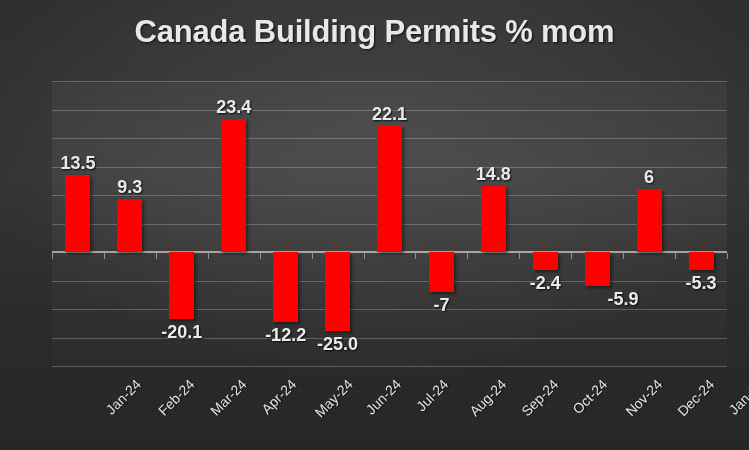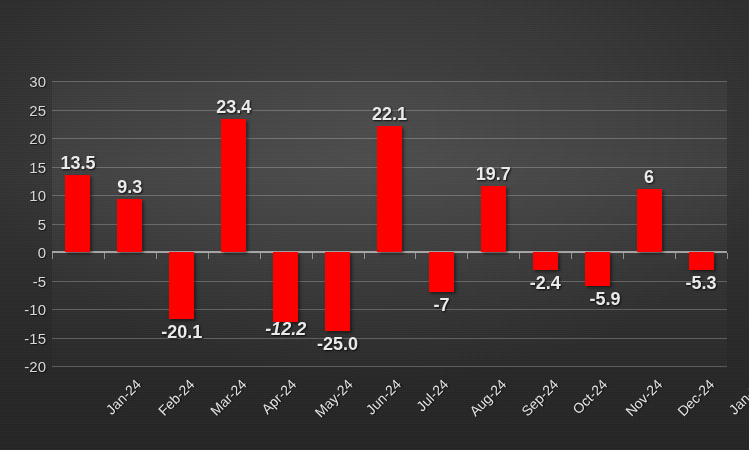--- a/index.html
+++ b/index.html
@@ -120,34 +120,22 @@
     text-align: right;
     text-shadow: 1px 1px 1px rgba(0,0,0,0.6);
   }
 </style>
 </head>
 <body>
 
 <div id="chart-root">
   <div id="noise"></div>
 
-
-  <div id="y-axis">
-      <div class="ylabel" style="top: 0px;">30</div>
-      <div class="ylabel" style="top: 28.5px;">25</div>
-      <div class="ylabel" style="top: 57px;">20</div>
-      <div class="ylabel" style="top: 85.5px;">15</div>
-      <div class="ylabel" style="top: 114px;">10</div>
-      <div class="ylabel" style="top: 142.5px;">5</div>
-      <div class="ylabel" style="top: 171px;">0</div>
-      <div class="ylabel" style="top: 199.5px;">-5</div>
-      <div class="ylabel" style="top: 228px;">-10</div>
-      <div class="ylabel" style="top: 256.5px;">-15</div>
-      <div class="ylabel" style="top: 285px;">-20</div>
-    </div>
+  <div id="chart-title">Canada Building Permits % mom</div>
+
 
   <div id="plot">
     <div id="plot-bg"></div>
   <div class="gridline" style="top: 0px;"></div>
       <div class="gridline" style="top: 28.5px;"></div>
       <div class="gridline" style="top: 57px;"></div>
       <div class="gridline" style="top: 85.5px;"></div>
       <div class="gridline" style="top: 114px;"></div>
       <div class="gridline" style="top: 142.5px;"></div>
       <div class="gridline" style="top: 199.5px;"></div>
@@ -171,33 +159,33 @@
       <div class="tick" style="left: 675px; top: 172px;"></div>
       <div class="bar" style="left: 13.4615px; top: 94.05px; width: 25px; height: 76.95px; background: rgb(255, 0, 0);"></div>
       <div class="dlabel" style="left: 25.9615px; top: 72.05px;">13.5</div>
       <div class="bar" style="left: 65.3846px; top: 117.99px; width: 25px; height: 53.01px; background: rgb(255, 0, 0);"></div>
       <div class="dlabel" style="left: 77.8846px; top: 95.99px;">9.3</div>
       <div class="bar" style="left: 117.308px; top: 171px; width: 25px; height: 66.69px; background: rgb(255, 0, 0);"></div>
       <div class="dlabel" style="left: 129.808px; top: 240.69px;">-20.1</div>
       <div class="bar" style="left: 169.231px; top: 37.62px; width: 25px; height: 133.38px; background: rgb(255, 0, 0);"></div>
       <div class="dlabel" style="left: 181.731px; top: 15.62px;">23.4</div>
       <div class="bar" style="left: 221.154px; top: 171px; width: 25px; height: 69.54px; background: rgb(255, 0, 0);"></div>
-      <div class="dlabel" style="left: 233.654px; top: 238px; font-style: italic;">-12.2</div>
+      <div class="dlabel" style="left: 233.654px; top: 244px;">-12.2</div>
       <div class="bar" style="left: 273.077px; top: 171px; width: 25px; height: 79.23px; background: rgb(255, 0, 0);"></div>
       <div class="dlabel" style="left: 285.577px; top: 253.23px;">-25.0</div>
       <div class="bar" style="left: 325px; top: 45.03px; width: 25px; height: 125.97px; background: rgb(255, 0, 0);"></div>
       <div class="dlabel" style="left: 337.5px; top: 23.03px;">22.1</div>
       <div class="bar" style="left: 376.923px; top: 171px; width: 25px; height: 39.9px; background: rgb(255, 0, 0);"></div>
       <div class="dlabel" style="left: 389.423px; top: 213.9px;">-7</div>
       <div class="bar" style="left: 428.846px; top: 105.45px; width: 25px; height: 65.55px; background: rgb(255, 0, 0);"></div>
-      <div class="dlabel" style="left: 441.346px; top: 83.45px;">19.7</div>
+      <div class="dlabel" style="left: 441.346px; top: 83.45px;">14.8</div>
       <div class="bar" style="left: 480.769px; top: 171px; width: 25px; height: 17.67px; background: rgb(255, 0, 0);"></div>
       <div class="dlabel" style="left: 493.269px; top: 191.67px;">-2.4</div>
       <div class="bar" style="left: 532.692px; top: 171px; width: 25px; height: 33.63px; background: rgb(255, 0, 0);"></div>
-      <div class="dlabel" style="left: 553px; top: 207.63px;">-5.9</div>
+      <div class="dlabel" style="left: 571px; top: 207.63px;">-5.9</div>
       <div class="bar" style="left: 584.615px; top: 108.3px; width: 25px; height: 62.7px; background: rgb(255, 0, 0);"></div>
       <div class="dlabel" style="left: 597.115px; top: 86.3px;">6</div>
       <div class="bar" style="left: 636.538px; top: 171px; width: 25px; height: 18.24px; background: rgb(255, 0, 0);"></div>
       <div class="dlabel" style="left: 649.038px; top: 192.24px;">-5.3</div>
     </div>
 <div class="xlabel" style="left: 89.9615px; top: 376px;">Jan-24</div>
     <div class="xlabel" style="left: 141.885px; top: 376px;">Feb-24</div>
     <div class="xlabel" style="left: 193.808px; top: 376px;">Mar-24</div>
     <div class="xlabel" style="left: 245.731px; top: 376px;">Apr-24</div>
     <div class="xlabel" style="left: 297.654px; top: 376px;">May-24</div>

